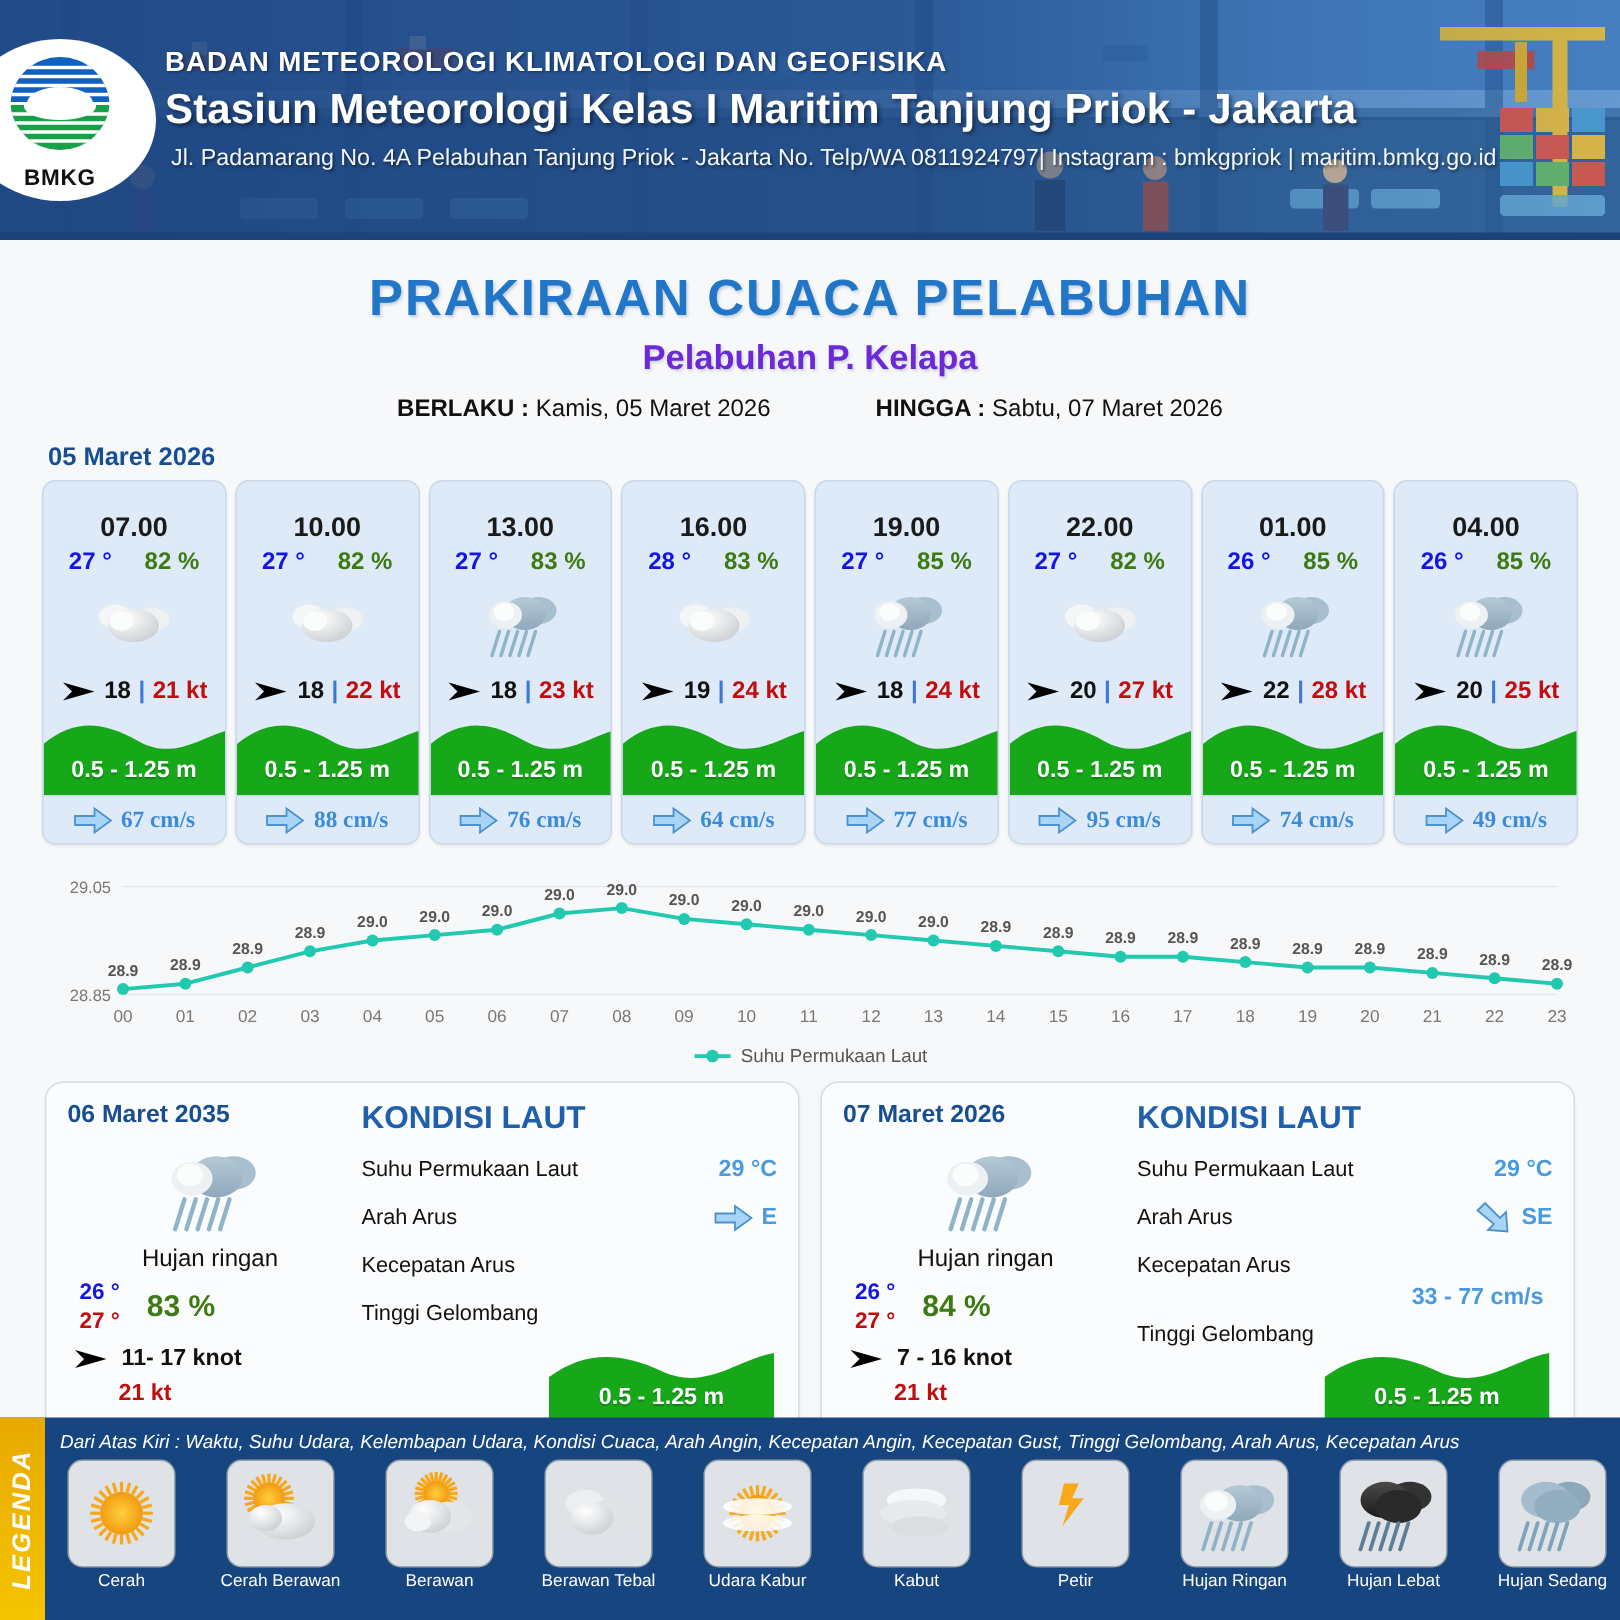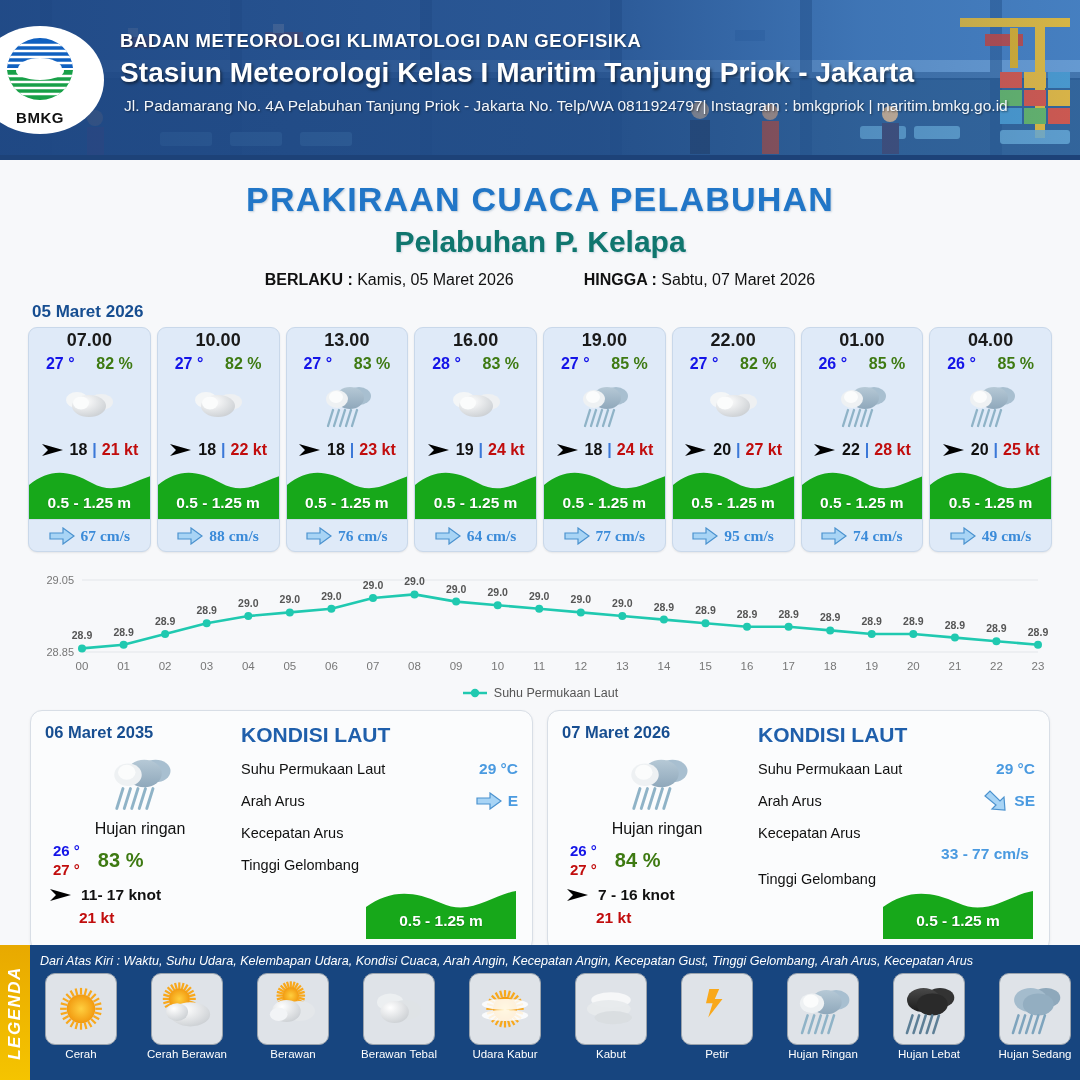--- a/index.html
+++ b/index.html
@@ -23,21 +23,21 @@
     background: linear-gradient(90deg, rgba(30,70,130,.93) 0%, rgba(30,70,130,.72) 55%, rgba(30,70,130,.28) 80%, rgba(30,70,130,.12) 100%);
   }
   .logo-wrap {
     position: absolute; left: -24px; top: 26px;
     width: 128px; height: 108px;
     background: #fff; border-radius: 64px/54px;
     display: flex; align-items: center; justify-content: center;
   }
   .logo-inner { width: 86px; text-align: center; }
   .logo-txt { font-size: 15px; font-weight: bold; color: #111; letter-spacing: .5px; margin-top: 1px; }
-  .hdr-text { position: absolute; left: 120px; top: 30px; width: 960px; }
+  .hdr-text { position: absolute; left: 110px; top: 30px; width: 960px; }
   .hdr-line1 {
     font-size: 18.5px; font-weight: bold; color: #fff;
     letter-spacing: .6px; text-shadow: 1px 1px 2px rgba(0,0,0,.45);
   }
   .hdr-line2 {
     font-size: 28px; font-weight: bold; color: #fff; margin-top: 5px;
     letter-spacing: .1px; text-shadow: 1.5px 1.5px 3px rgba(0,0,0,.5);
   }
   .hdr-line3 {
     font-size: 15.5px; color: #f2f6fb; margin-top: 8px; margin-left: 4px;
@@ -46,21 +46,21 @@
   .hdr-bottombar { position: absolute; left: 0; bottom: 0; width: 1080px; height: 5px; background: #1d4278; }
 
   
   .title-main {
     text-align: center; margin-top: 20px;
     font-size: 34px; font-weight: bold; color: #2176c7;
     letter-spacing: 1.2px; text-shadow: 1px 1px 2px rgba(150,170,190,.55);
   }
   .title-sub {
     text-align: center; margin-top: 6px;
-    font-size: 30px; font-weight: bold; color: #0f766e;
+    font-size: 23px; font-weight: bold; color: #6d28d9;
     text-shadow: 1px 1px 2px rgba(160,180,200,.5);
   }
   .valid-row {
     display: flex; justify-content: center; gap: 70px;
     margin-top: 12px; font-size: 16px; color: #111;
   }
   .valid-row b { font-weight: bold; }
   .valid-row span { font-weight: normal; }
 
   .day-label {
@@ -71,21 +71,21 @@
   
   .cards {
     display: flex; gap: 6px; padding: 0 28px;
   }
   .card {
     width: 126px; background: #dfeaf8;
     border: 1px solid #c9d8ea; border-radius: 9px;
     overflow: hidden; position: relative;
     box-shadow: 0 1px 2px rgba(0,0,0,.08);
   }
-  .c-time { text-align: center; font-size: 18px; font-weight: bold; color: #1a1a1a; padding-top: 2px; }
+  .c-time { text-align: center; font-size: 18px; font-weight: bold; color: #1a1a1a; padding-top: 20px; }
   .c-th { display: flex; justify-content: space-around; align-items: baseline; padding: 4px 6px 0; }
   .c-temp { font-size: 16px; font-weight: bold; color: #1414e8; }
   .c-hum  { font-size: 16px; font-weight: bold; color: #3e7a12; }
   .c-icon { height: 62px; display: flex; align-items: center; justify-content: center; }
   .c-wind { display: flex; align-items: center; justify-content: center; gap: 5px; height: 30px; }
   .c-wdeg { font-size: 16px; font-weight: bold; color: #111; }
   .c-wsep { font-size: 16px; font-weight: bold; color: #3b78d8; }
   .c-wgust{ font-size: 16px; font-weight: bold; color: #c10d0d; }
   .c-wave { position: relative; height: 54px; }
   .c-wave svg { position: absolute; left: 0; top: 0; }

